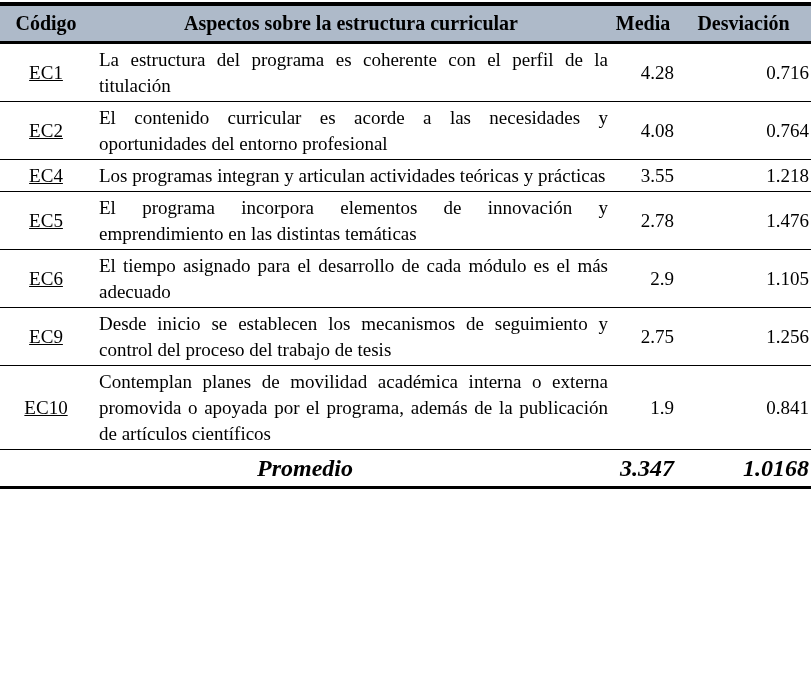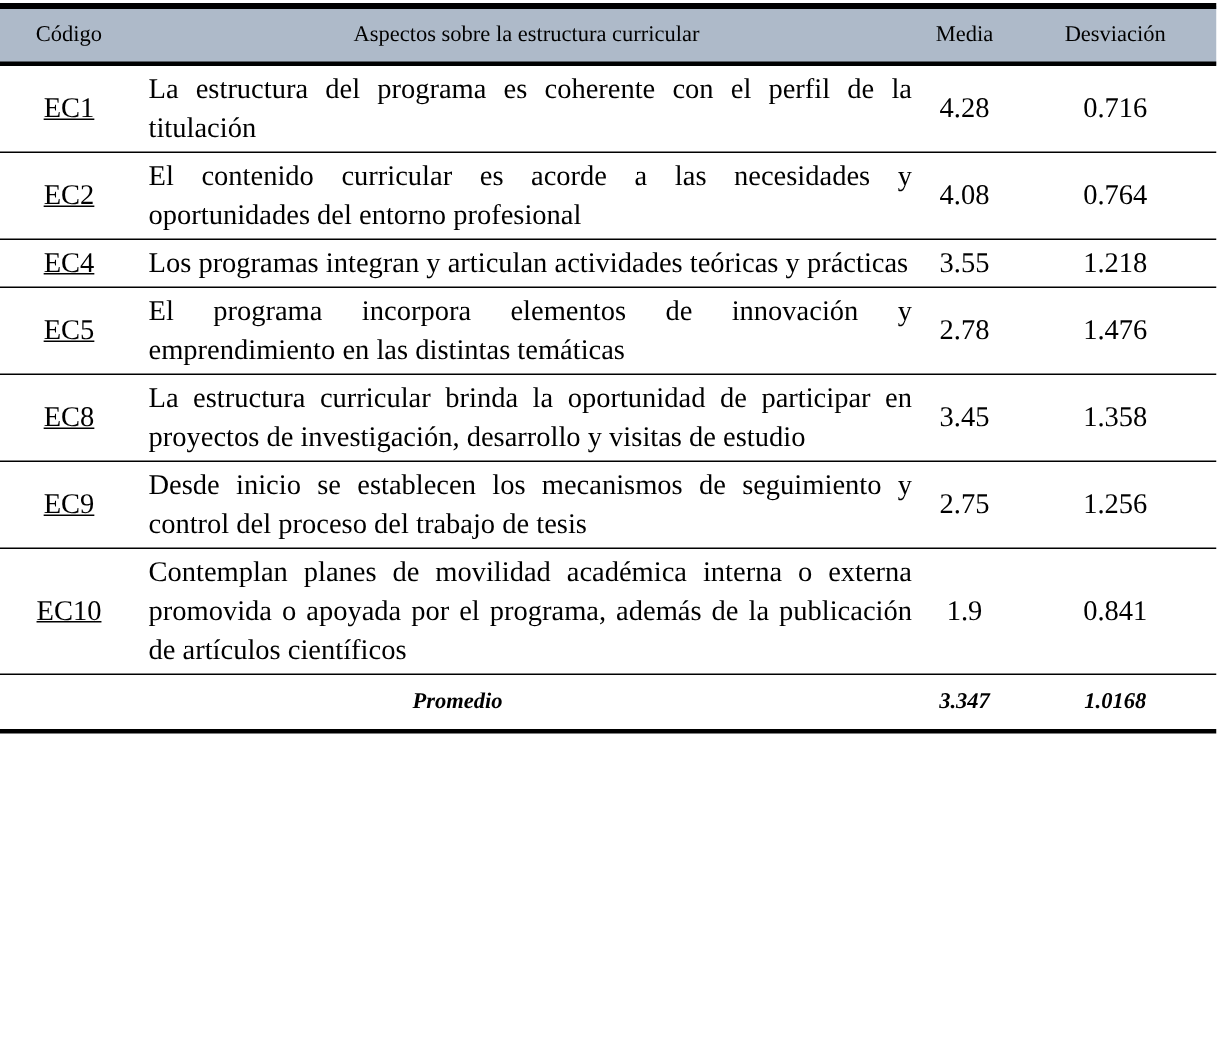--- a/index.html
+++ b/index.html
@@ -21,45 +21,45 @@
     margin-top: 2px;
   }
   col.c-codigo { width: 92px; }
   col.c-aspecto { width: 518px; }
   col.c-media { width: 66px; }
   col.c-desv { width: 135px; }
 
   thead th {
     background: var(--header-bg);
     border-bottom: 3px solid var(--border-color);
-    font-weight: normal;
-    font-size: 15px;
+    font-weight: bold;
+    font-size: 20px;
     line-height: 23px;
     padding: 6px 2px;
     text-align: center;
     color: var(--text-color);
   }
   tbody td {
     font-size: 19px;
     line-height: 26px;
     border-bottom: 1px solid var(--border-color);
     vertical-align: middle;
     padding: 2.5px 2px;
   }
   td.cell-codigo { text-align: center; text-decoration: underline; }
   td.cell-aspecto {
     text-align: justify;
     text-align-last: left;
     padding-left: 7px;
     padding-right: 2px;
   }
-  td.cell-num { text-align: center; }
+  td.cell-num { text-align: right; }
 
   tfoot td {
-    font-size: 15px;
+    font-size: 24px;
     line-height: 26px;
     font-weight: bold;
     font-style: italic;
     text-align: center;
     padding: 5px 2px;
     vertical-align: middle;
   }
 </style>
 </head>
 <body>
@@ -98,24 +98,24 @@
       <td class="cell-num">3.55</td>
       <td class="cell-num">1.218</td>
     </tr>
     <tr>
       <td class="cell-codigo">EC5</td>
       <td class="cell-aspecto">El programa incorpora elementos de innovación y emprendimiento en las distintas temáticas</td>
       <td class="cell-num">2.78</td>
       <td class="cell-num">1.476</td>
     </tr>
     <tr>
-      <td class="cell-codigo">EC8</td>
-      <td class="cell-aspecto">La estructura curricular brinda la oportunidad de participar en proyectos de investigación, desarrollo y visitas de estudio</td>
-      <td class="cell-num">3.45</td>
-      <td class="cell-num">1.358</td>
+      <td class="cell-codigo">EC6</td>
+      <td class="cell-aspecto">El tiempo asignado para el desarrollo de cada módulo es el más adecuado</td>
+      <td class="cell-num">2.9</td>
+      <td class="cell-num">1.105</td>
     </tr>
     <tr>
       <td class="cell-codigo">EC9</td>
       <td class="cell-aspecto">Desde inicio se establecen los mecanismos de seguimiento y control del proceso del trabajo de tesis</td>
       <td class="cell-num">2.75</td>
       <td class="cell-num">1.256</td>
     </tr>
     <tr>
       <td class="cell-codigo">EC10</td>
       <td class="cell-aspecto">Contemplan planes de movilidad académica interna o externa promovida o apoyada por el programa, además de la publicación de artículos científicos</td>

